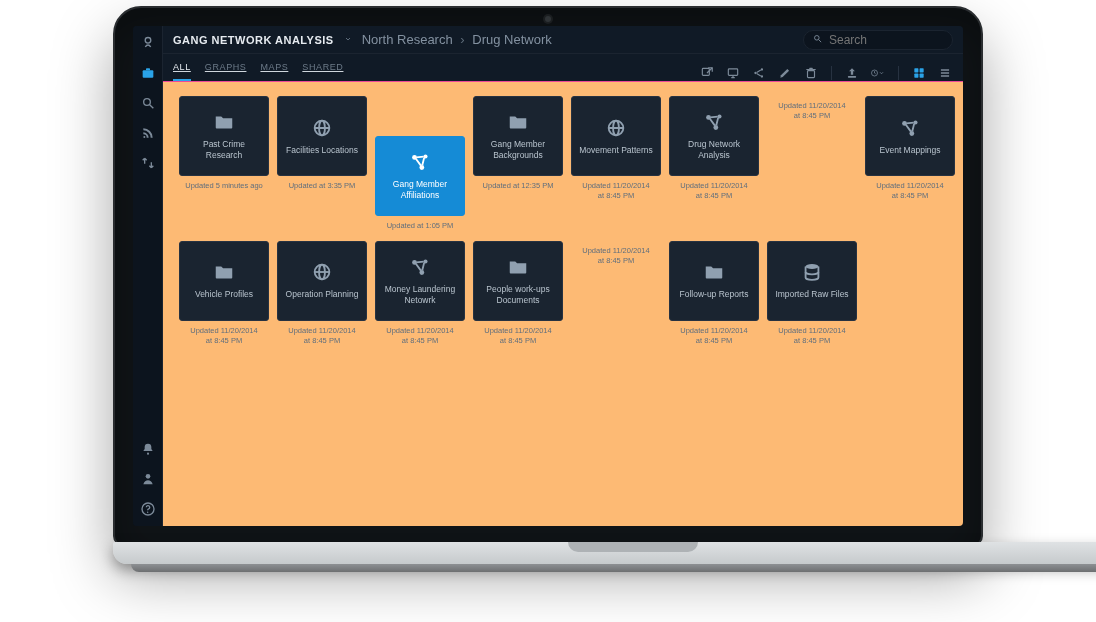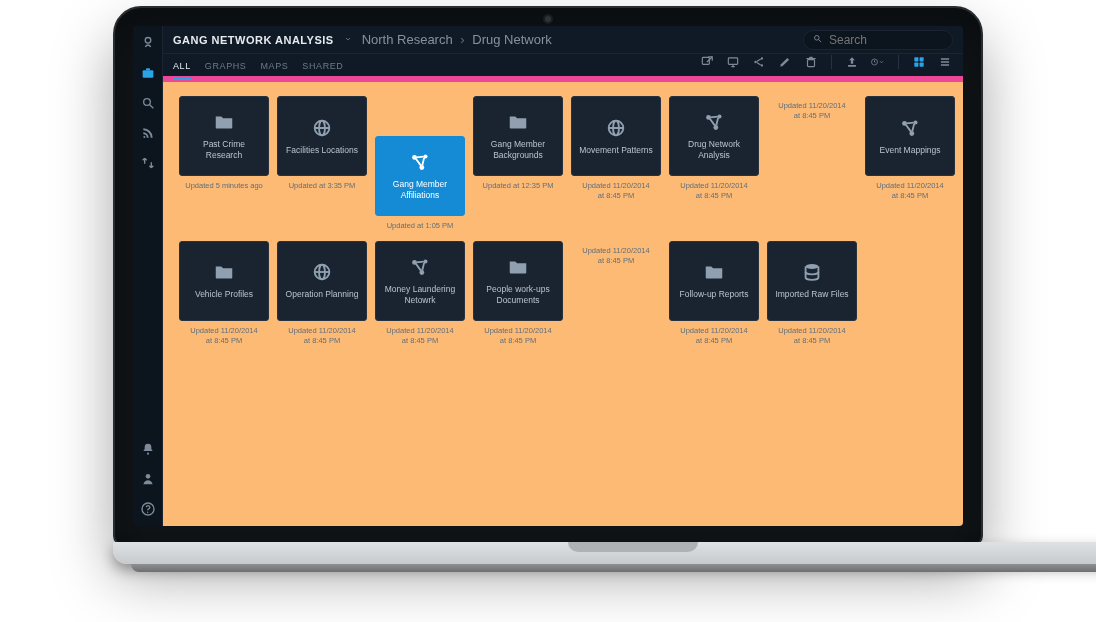--- a/index.html
+++ b/index.html
@@ -32,21 +32,21 @@
   .main { flex:1; display:flex; flex-direction:column; min-width:0; }
   .header { height:28px; background:#101a26; display:flex; align-items:center; padding:0 10px; gap:8px; border-bottom:1px solid #1b2430; }
   .title { font-weight:700; letter-spacing:.5px; font-size:11px; color:#e6ebf0; white-space:nowrap; }
   .chev { color:#5d6b79; }
   .crumb { color:#8391a0; font-size:13px; white-space:nowrap; }
   .crumb .sep { color:#5d6b79; margin:0 4px; }
   .header .grow { flex:1; }
   .search { display:flex; align-items:center; background:#0c141e; border:1px solid #1b2430; border-radius:12px; padding:2px 8px; width:150px; color:#7c8a99; gap:6px; }
   .search input { background:transparent; border:0; outline:0; color:#cfd6dd; font-size:12px; width:100%; }
 
-  .toolbar { height:28px; background:#101a26; display:flex; align-items:flex-start; padding:0 10px; border-bottom:6px solid #ec4899; }
+  .toolbar { height:28px; background:#101a26; display:flex; align-items:flex-end; padding:0 10px; border-bottom:1px solid #ec4899;text-decoration:underline; }
   .tabs { display:flex; gap:14px; }
   .tab { font-size:9px; letter-spacing:.6px; color:#6c7a88; padding:7px 0; cursor:pointer; }
   .tab.active { color:#e6ebf0; border-bottom:2px solid #2aa3e8; }
   .toolbar .grow { flex:1; }
   .tb-icons { display:flex; align-items:center; gap:10px; color:#7c8a99; }
   .tb-sep { width:1px; height:14px; background:#273241; margin:0 2px; }
   .tb-icon { width:16px; height:16px; display:flex; align-items:center; justify-content:center; cursor:pointer; }
   .tb-icon.active { color:#2aa3e8; }
   .tb-icon svg { width:14px; height:14px; }
 

